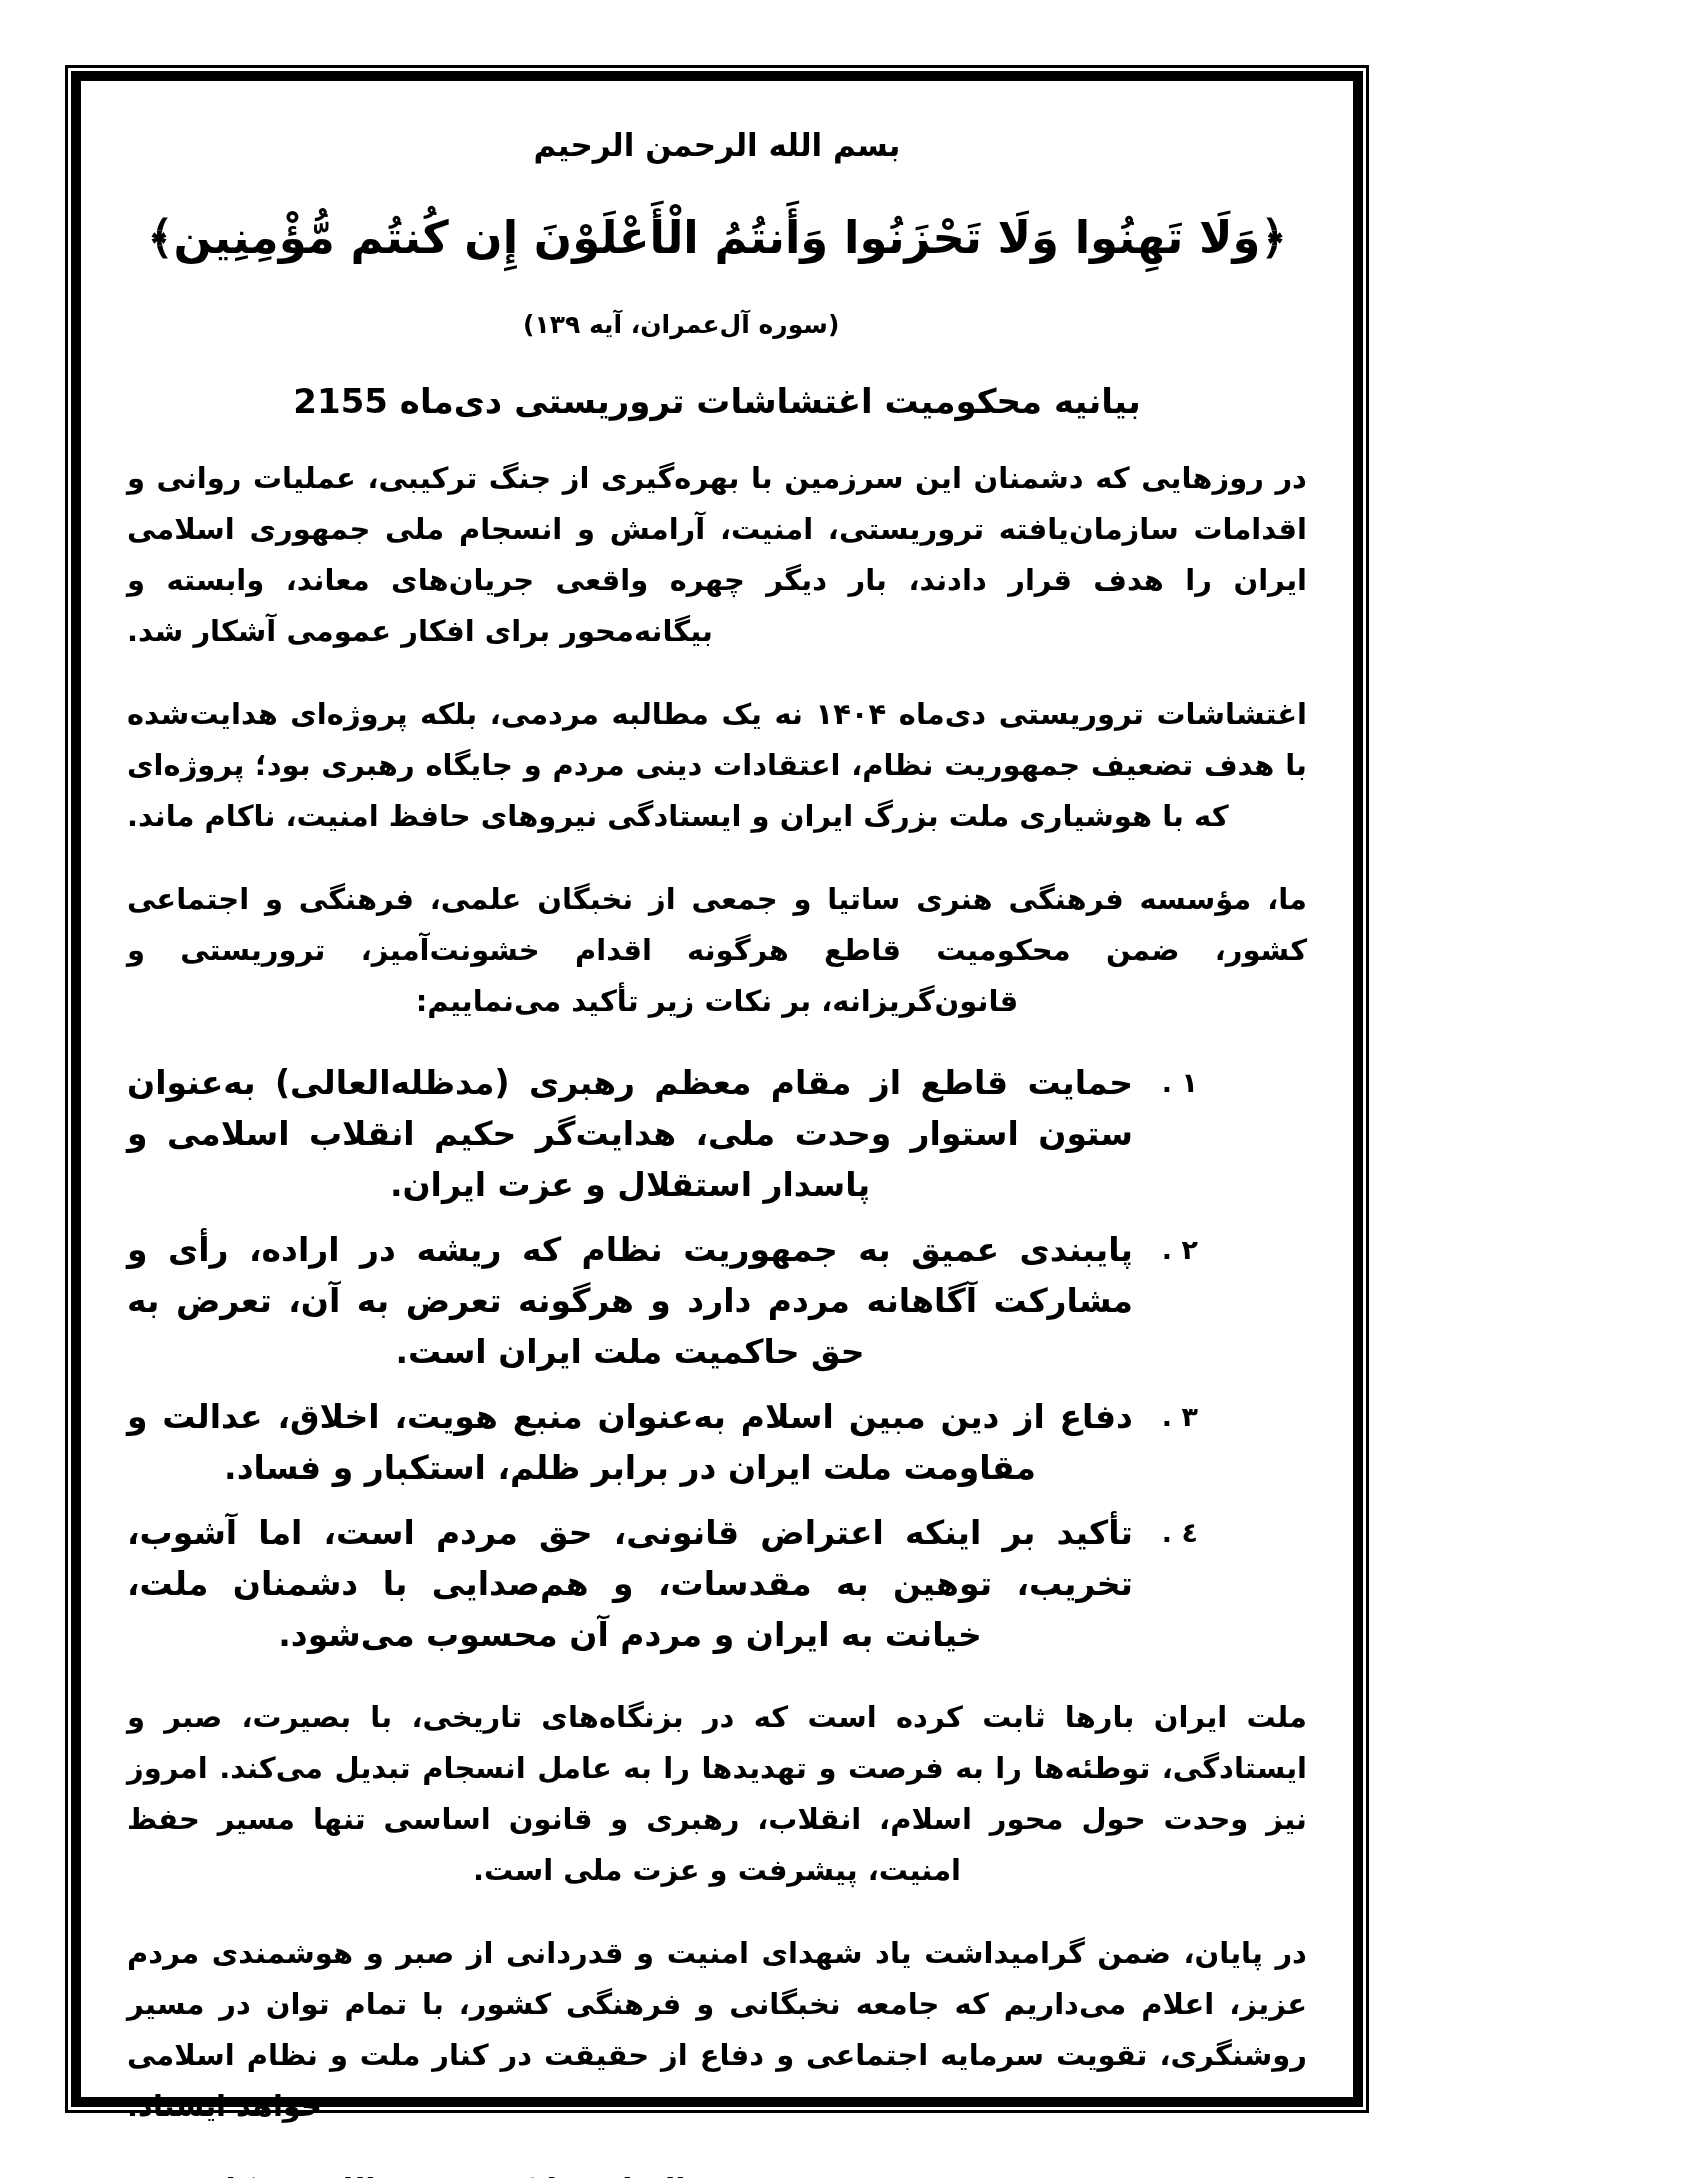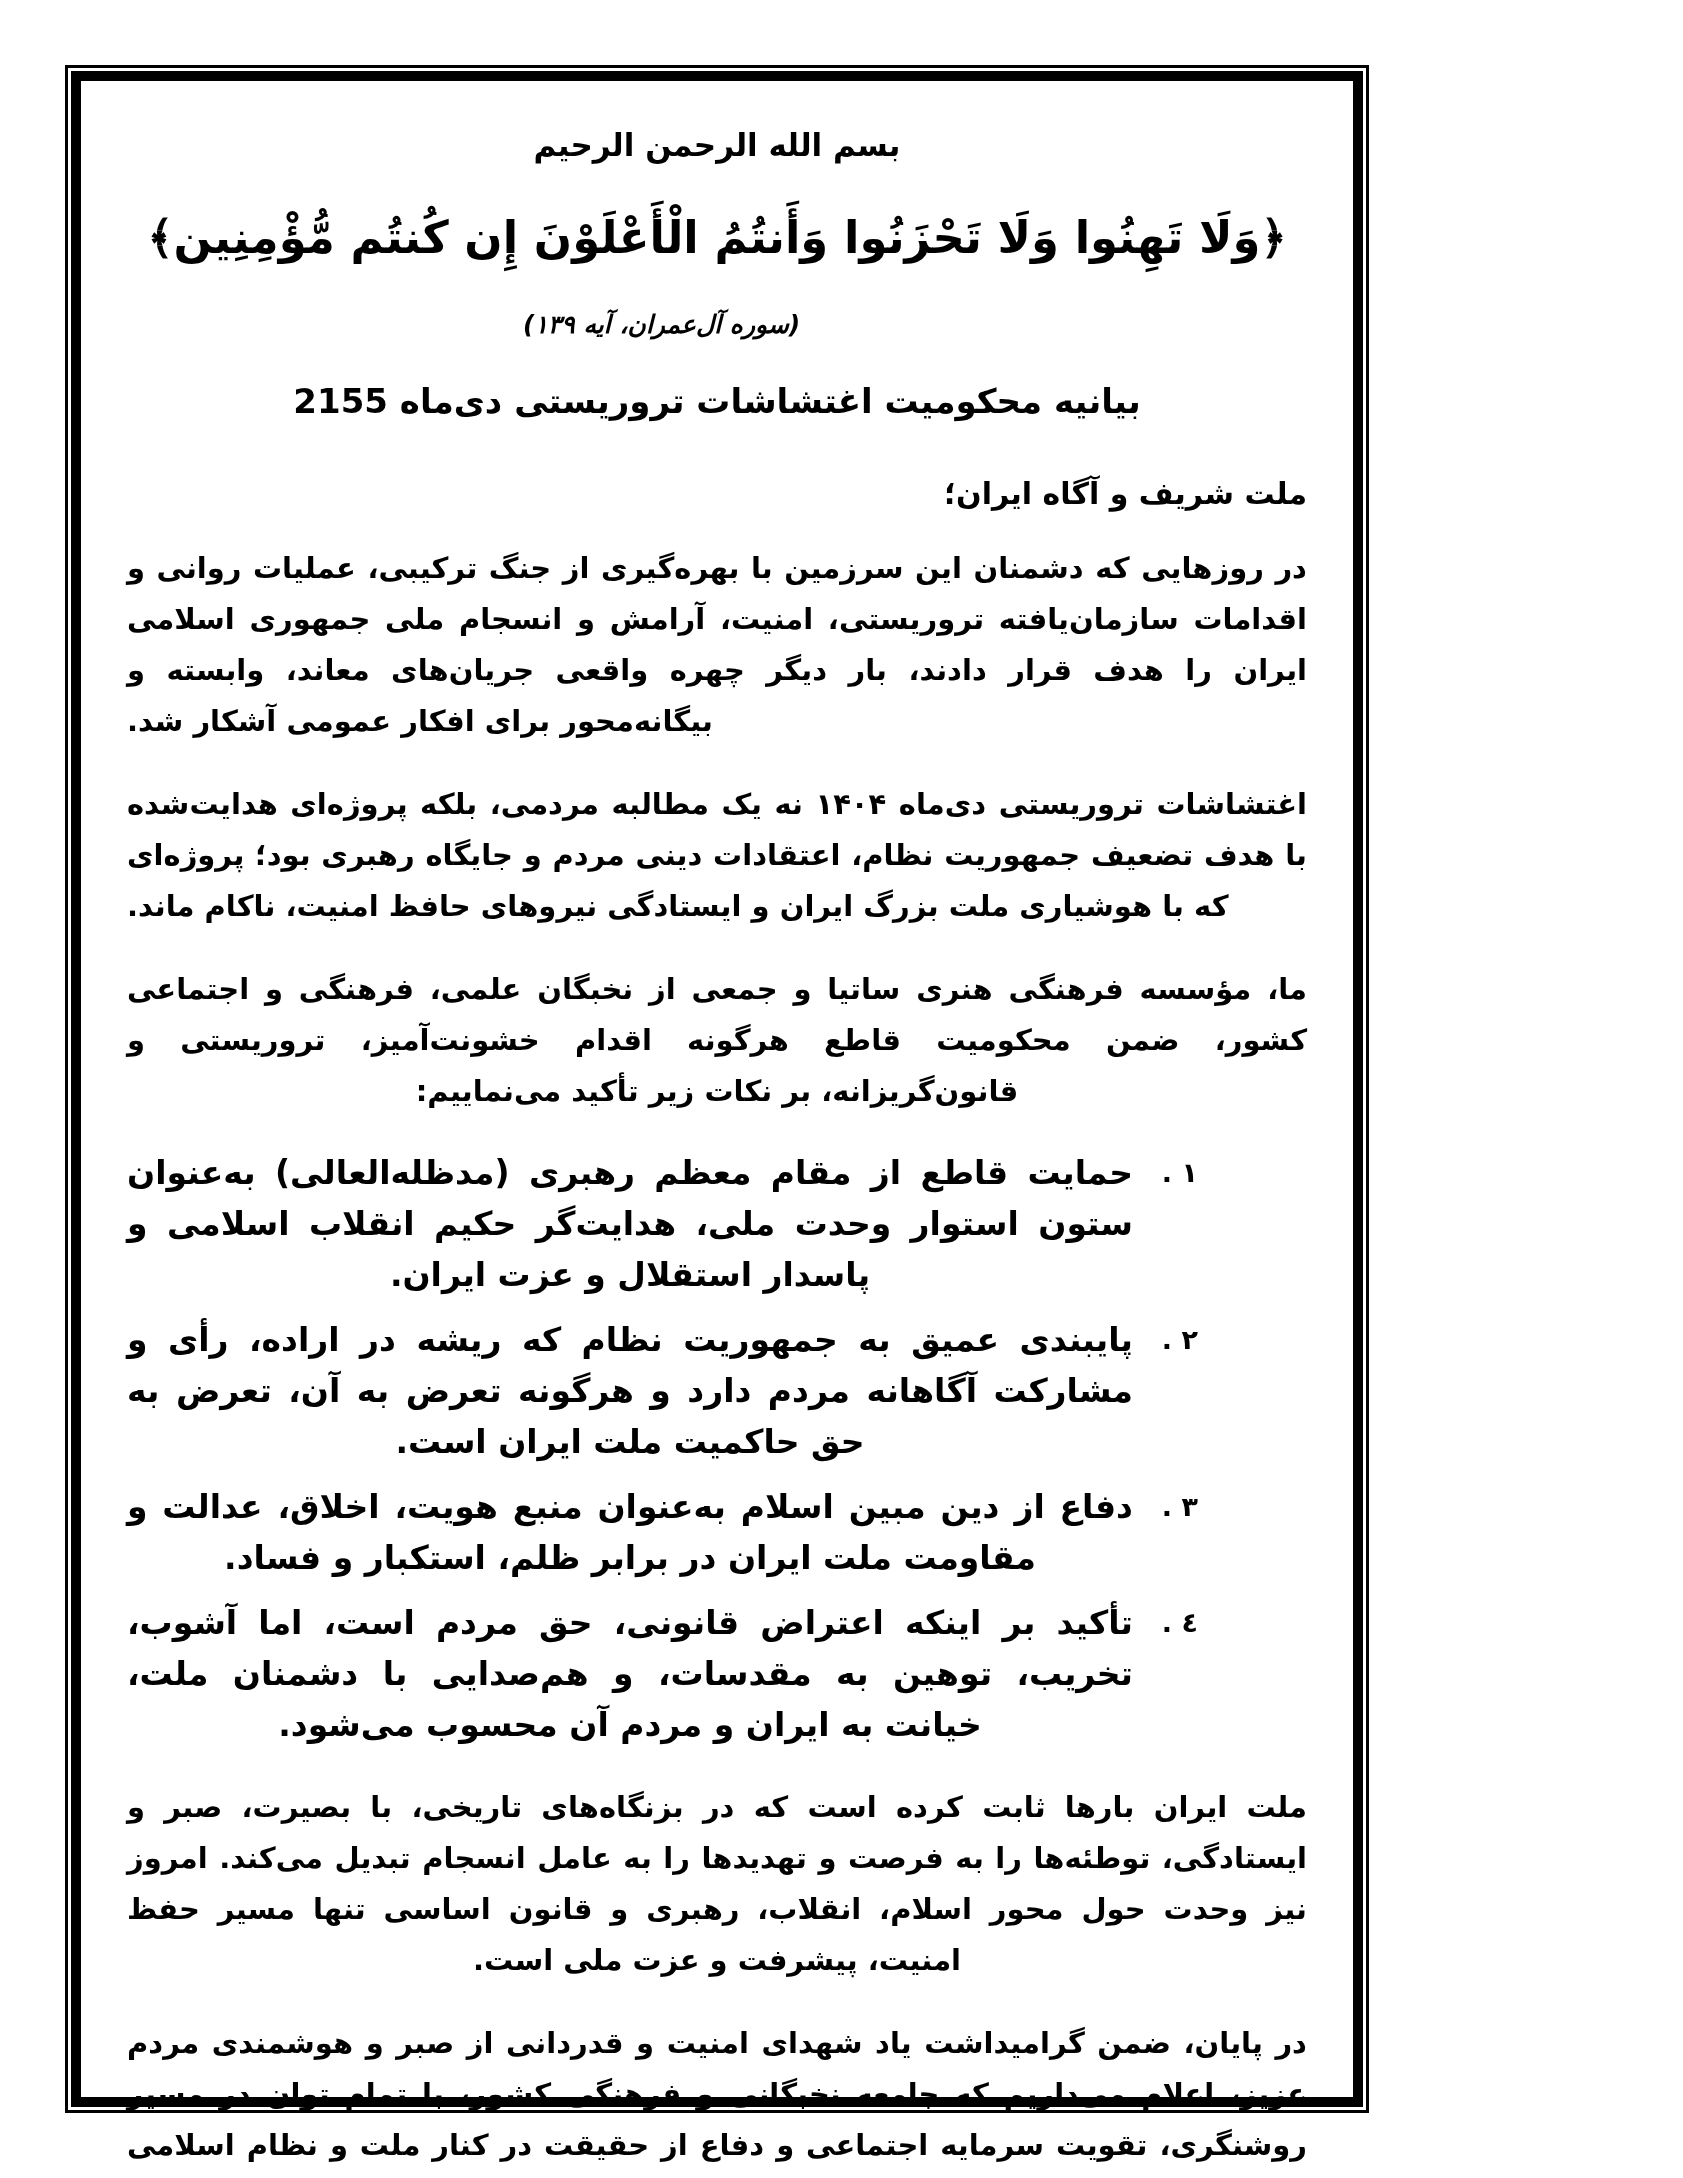--- a/index.html
+++ b/index.html
@@ -24,21 +24,21 @@
   .content {
     position:absolute; top:81px; left:81px; right:81px; bottom:81px;
     padding:26px 46px 0 46px;
     direction:rtl;
     font-weight:bold;
   }
   .center { text-align:center; }
   .bismillah { font-size:31px; margin-top:20px; }
   .verse { font-size:45px; margin-top:48px; letter-spacing:1px; }
   .citation {
-    font-size:25px; font-style:italic; margin-top:46px;
+    font-size:25px; margin-top:46px;
     width:fit-content; margin-left:396px; margin-right:auto;
     white-space:nowrap;
   }
   .title { font-size:34px; margin-top:42px; }
   .salutation { font-size:30px; margin-top:55px; text-align:right; }
   .body {
     font-size:29px; line-height:51px; margin-top:32px;
     text-align:justify; text-justify:inter-word;
   }
   .last-left   { text-align-last:left; }
@@ -80,21 +80,20 @@
   <div class="content">
 
     <p class="bismillah center">بسم الله الرحمن الرحیم</p>
 
     <p class="verse center">﴿وَلَا تَهِنُوا وَلَا تَحْزَنُوا وَأَنتُمُ الْأَعْلَوْنَ إِن كُنتُم مُّؤْمِنِين﴾</p>
 
     <p class="citation">(سوره آل‌عمران، آیه ۱۳۹)</p>
 
     <h1 class="title center">بیانیه محکومیت اغتشاشات تروریستی دی‌ماه 2155</h1>
 
-    <p class="salutation">ملت شریف و آگاه ایران؛</p>
 
     <p class="body last-left">در روزهایی که دشمنان این سرزمین با بهره‌گیری از جنگ ترکیبی، عملیات روانی و اقدامات سازمان‌یافته تروریستی، امنیت، آرامش و انسجام ملی جمهوری اسلامی ایران را هدف قرار دادند، بار دیگر چهره واقعی جریان‌های معاند، وابسته و بیگانه‌محور برای افکار عمومی آشکار شد.</p>
 
     <p class="body last-left">اغتشاشات تروریستی دی‌ماه ۱۴۰۴ نه یک مطالبه مردمی، بلکه پروژه‌ای هدایت‌شده با هدف تضعیف جمهوریت نظام، اعتقادات دینی مردم و جایگاه رهبری بود؛ پروژه‌ای که با هوشیاری ملت بزرگ ایران و ایستادگی نیروهای حافظ امنیت، ناکام ماند.</p>
 
     <p class="body last-center">ما، مؤسسه فرهنگی هنری ساتیا و جمعی از نخبگان علمی، فرهنگی و اجتماعی کشور، ضمن محکومیت قاطع هرگونه اقدام خشونت‌آمیز، تروریستی و قانون‌گریزانه، بر نکات زیر تأکید می‌نماییم:</p>
 
     <div class="list">
       <div class="item">
         <span class="item-marker">۱ .</span>

